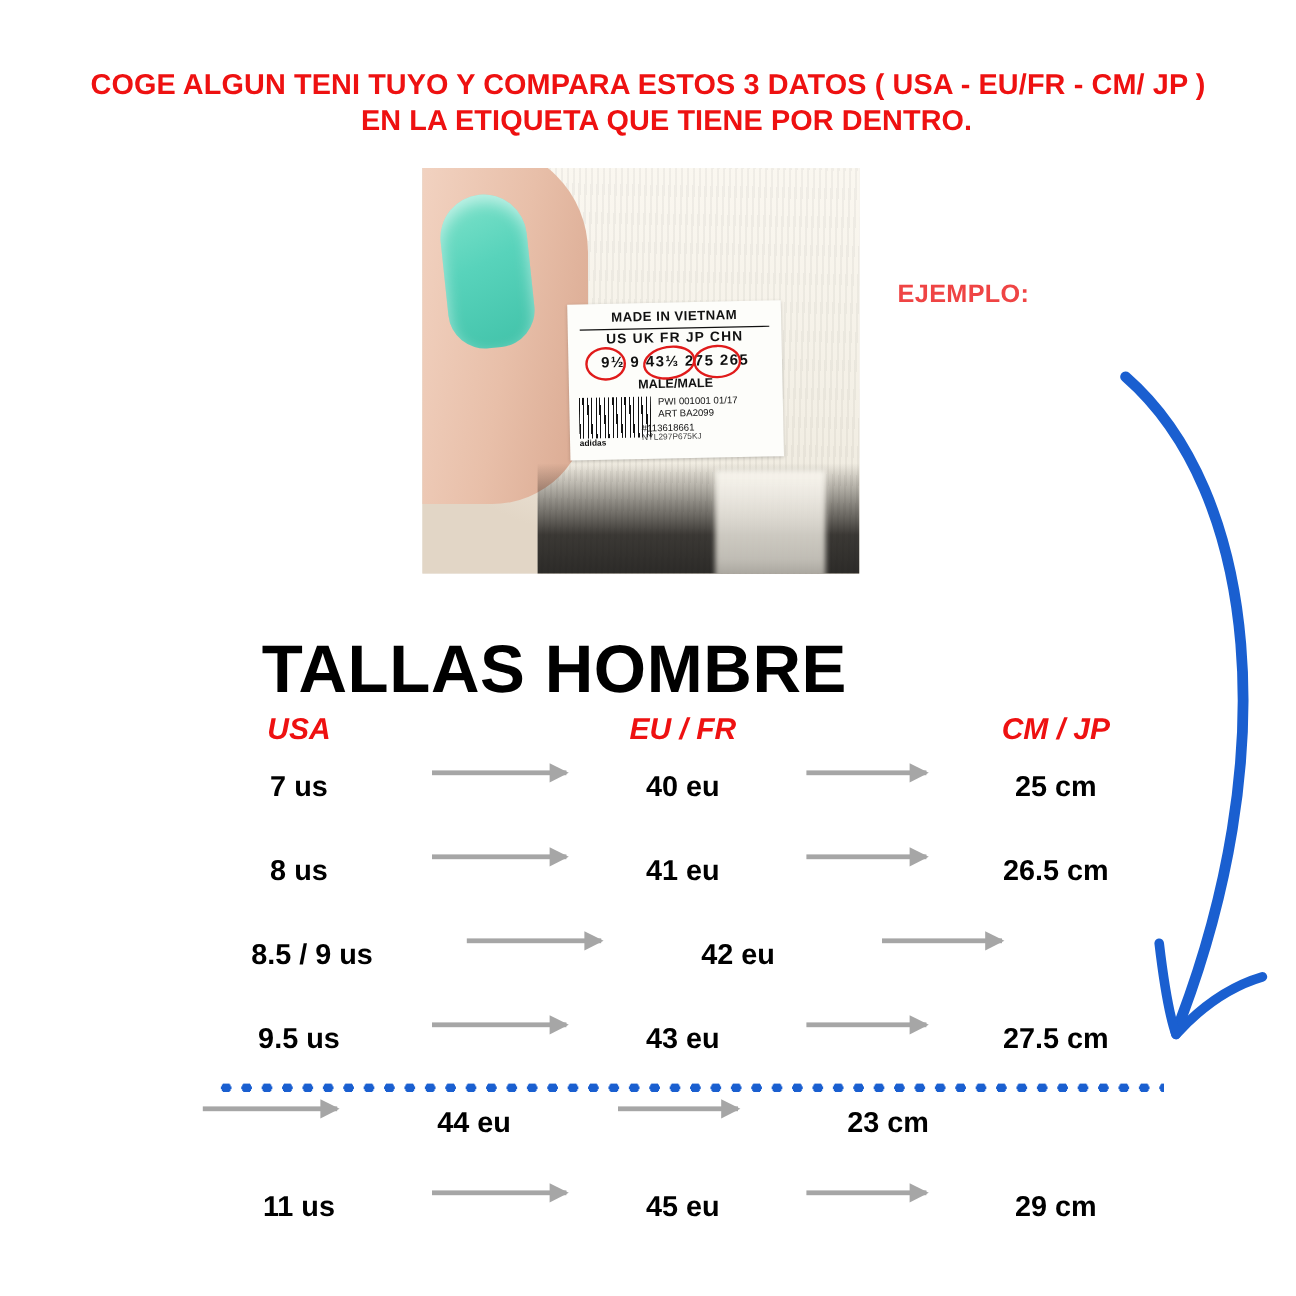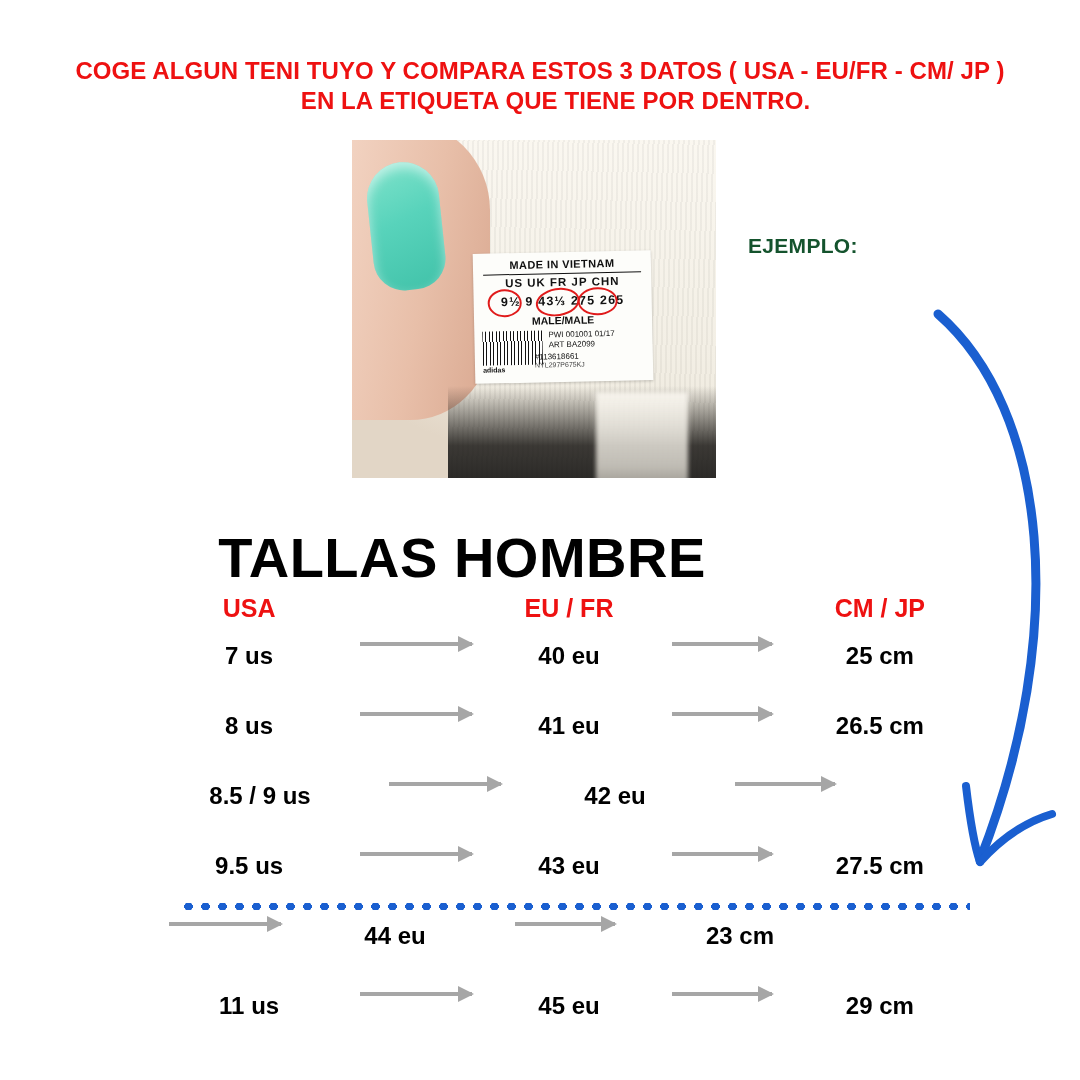--- a/index.html
+++ b/index.html
@@ -147,21 +147,21 @@
   }
   .c1 { left: 14px; top: 36px; width: 30px; height: 24px; }
   .c2 { left: 62px; top: 36px; width: 40px; height: 24px; transform: rotate(-8deg); }
   .c3 { left: 104px; top: 36px; width: 36px; height: 24px; }
 
   
   .ejemplo {
     position: absolute;
     left: 748px;
     top: 234px;
-    color: #14532d;
+    color: #ef4444;
     font-weight: bold;
     font-size: 21px;
     letter-spacing: .3px;
   }
 
   
   .arrow-svg {
     position: absolute;
     left: 930px;
     top: 300px;
@@ -193,20 +193,21 @@
   .thead {
     display: flex;
     align-items: baseline;
     height: 48px;
   }
   .thead .th {
     color: #ee1111;
     font-weight: bold;
     font-size: 25px;
     text-align: center;
+    font-style: italic;
   }
   .col-a { width: 220px; }
   .col-arrow { width: 150px; }
   .col-b { width: 190px; }
   .col-c { width: 200px; }
 
   .trow {
     display: flex;
     align-items: flex-start;
     height: 70px;

